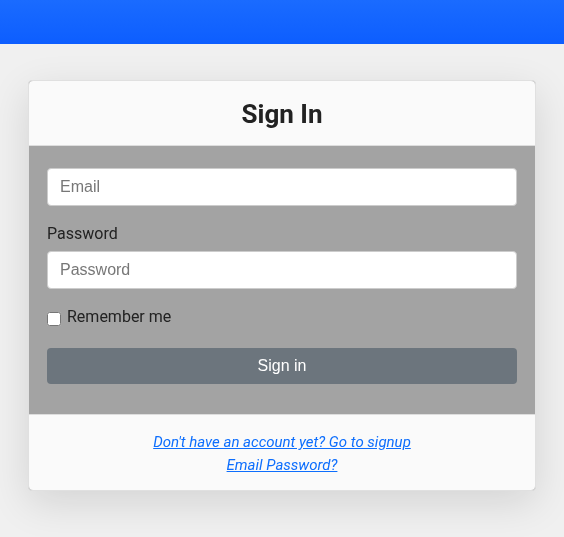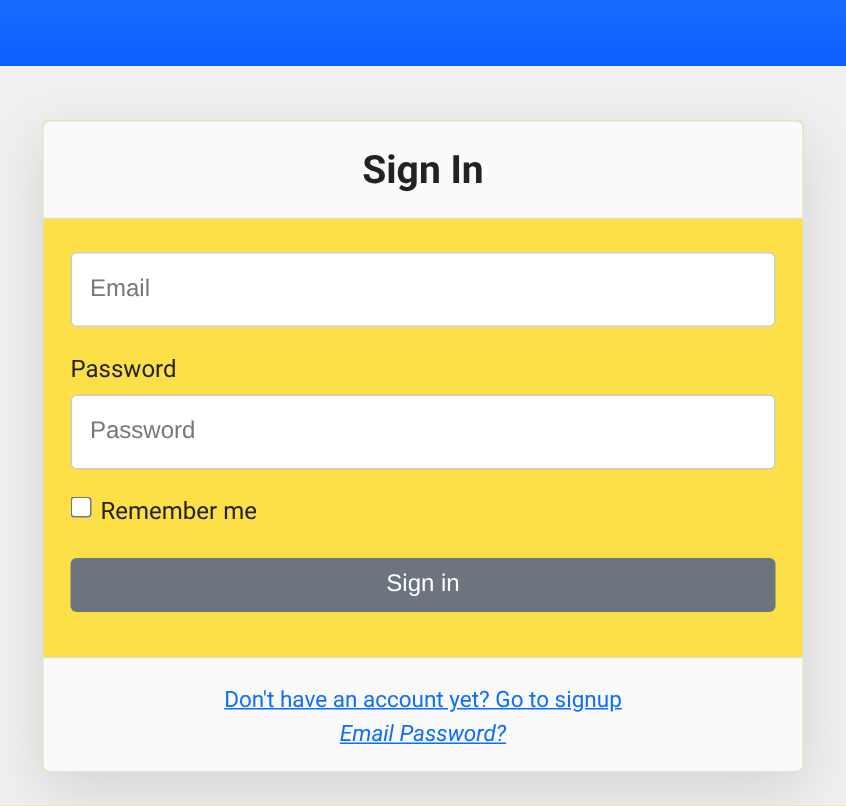--- a/index.html
+++ b/index.html
@@ -13,21 +13,21 @@
       width: 564px;
       height: 537px;
       overflow: hidden;
     }
     .top-banner {
       width: 100%;
       height: 44px;
       background: linear-gradient(to bottom, #1a6bff, #0d5eff);
     }
     .card {
-      background: #fde047;
+      background: #a3a3a3;
       margin: 36px 28px 0 28px;
       border: 1px solid #e0e0e0;
       border-radius: 4px;
       box-shadow: 0 12px 40px rgba(0,0,0,0.12);
     }
     .card-header {
       background: #fafafa;
       text-align: center;
       padding: 18px 0 16px 0;
       border-bottom: 1px solid #ddd;
@@ -45,34 +45,34 @@
       margin-bottom: 18px;
     }
     .form-label {
       display: block;
       font-size: 16px;
       color: #222;
       margin-bottom: 8px;
     }
     .form-input {
       width: 100%;
-      height: 50px;
+      height: 38px;
       padding: 6px 12px;
       font-size: 16px;
       color: #555;
       border: 1px solid #ccc;
       border-radius: 4px;
       background: #fff;
     }
     .form-input::placeholder {
       color: #777;
     }
     .checkbox-row {
       display: flex;
-      align-items: flex-start;
+      align-items: flex-end;
       margin-top: 12px;
       margin-bottom: 22px;
     }
     .checkbox-row input[type="checkbox"] {
       width: 14px;
       height: 14px;
       margin-right: 6px;
     }
     .checkbox-label {
       font-size: 16px;
@@ -95,20 +95,21 @@
       padding: 16px 0 14px 0;
       border-radius: 0 0 4px 4px;
     }
     .footer-link {
       display: block;
       color: #0d6efd;
       text-decoration: underline;
       font-size: 15px;
       line-height: 1.5;
       cursor: pointer;
+      font-style: italic;
     }
     .footer-link.italic {
       font-style: italic;
     }
   </style>
 </head>
 <body>
 
 <div class="top-banner"></div>
 

